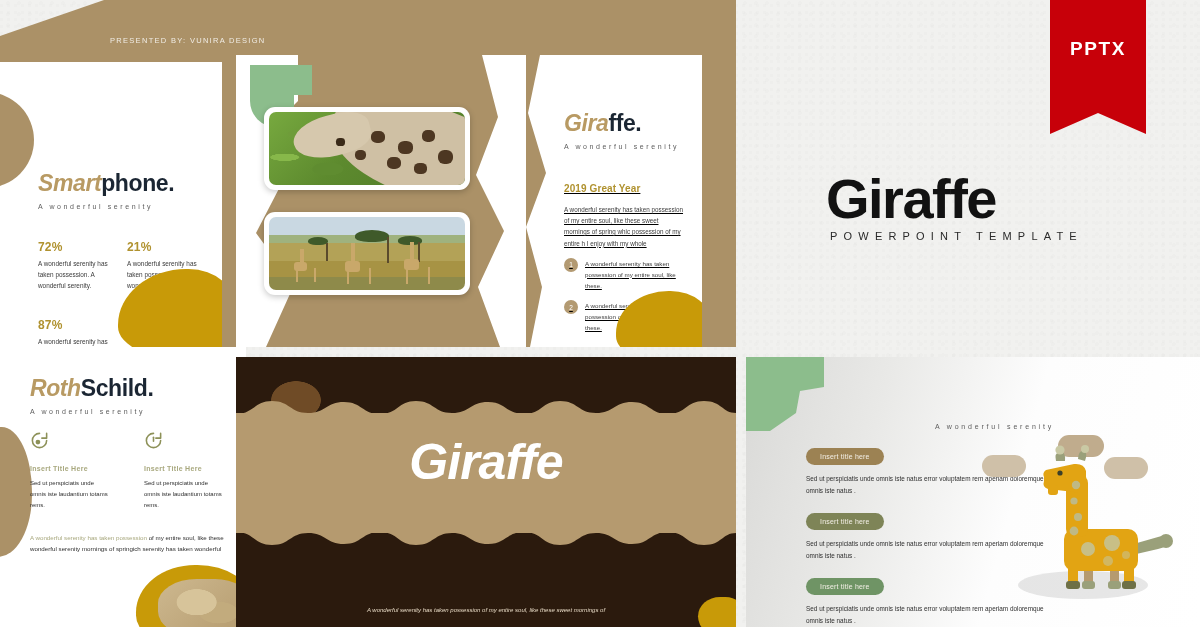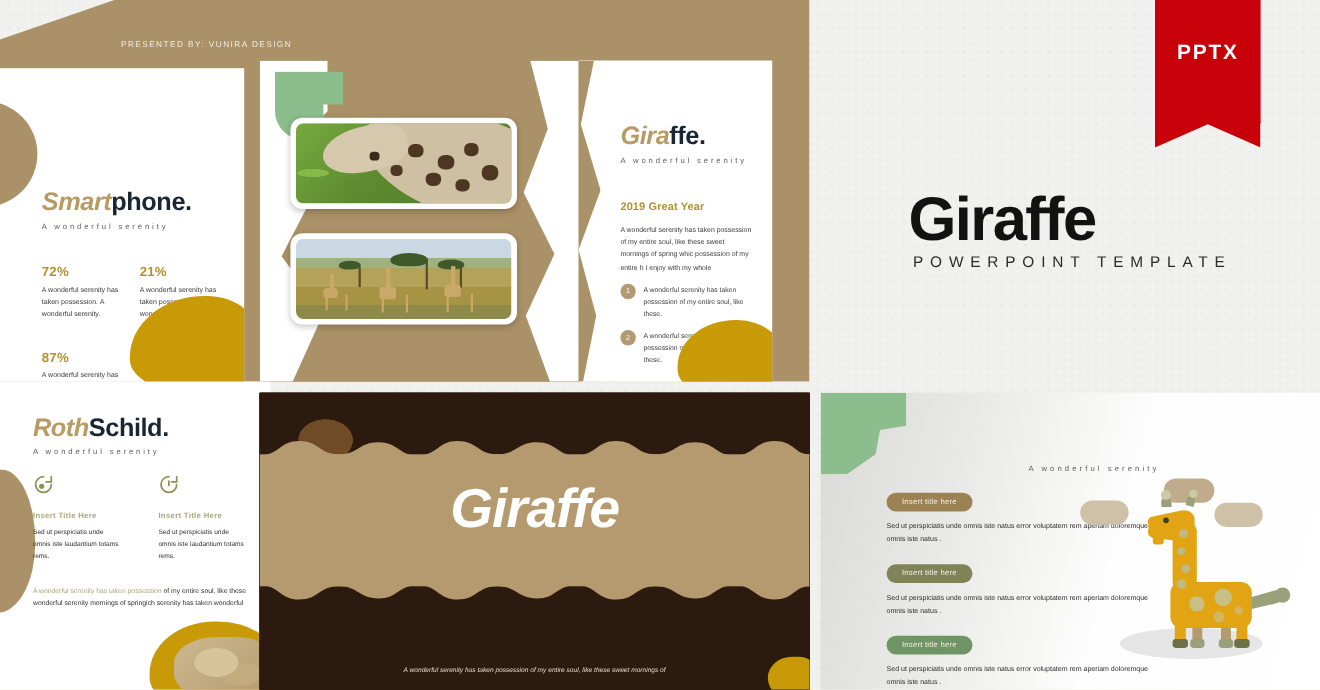--- a/index.html
+++ b/index.html
@@ -129,21 +129,21 @@
   .ribbon .body { position: absolute; inset: 0; background: #c70009; }
   .ribbon .notch {
     position: absolute; left: 0; bottom: -22px; width: 96px; height: 24px;
     background: #c70009; clip-path: polygon(0 0,96px 0,96px 24px,48px 3px,0 24px);
   }
   .ribbon .lbl {
     position: absolute; left: 0; right: 0; top: 38px; text-align: center;
     color: #fff; font-size: 19px; font-weight: 700; letter-spacing: 1.6px;
   }
   .hero-title { position: absolute; left: 66px; top: 166px; font-size: 56px; font-weight: 700; color: #121212; letter-spacing: -1.5px; }
-  .hero-sub { position: absolute; left: 70px; top: 230px; font-size: 14px; letter-spacing: 6.2px; color: #2a2a2a; }
+  .hero-sub { position: absolute; left: 70px; top: 230px; font-size: 11px; letter-spacing: 6.2px; color: #2a2a2a; }
 
   
   #slide-roth { left: 0; top: 347px; width: 246px; height: 280px; }
   #slide-roth .tan-blob-l {
     position: absolute; left: -34px; top: 80px; width: 66px; height: 130px;
     background: #ab9167; border-radius: 50% 46% 52% 44% / 44% 50% 48% 56%;
   }
   .ic-row { position: absolute; left: 30px; top: 84px; right: 14px; display: flex; gap: 36px; }
   .ic-col { width: 78px; }
   .ic-glyph { width: 19px; height: 19px; }
@@ -308,21 +308,21 @@
   </div>
 
   <div class="slide" id="slide-giraffe-text">
     <div class="tan-left"></div>
     <div style="position:absolute;left:38px;top:55px;">
       <div class="sl-title">
         <span class="w1">Gira</span><span class="w2">ffe.</span>
       </div>
       <div class="sl-sub">A wonderful serenity</div>
     </div>
-    <div style="position:absolute;left:38px;top:128px;right:18px;">
+    <div style="position:absolute;left:38px;top:128px;right:18px;text-decoration:underline;">
       <div class="year-head">2019 Great Year</div>
       <div class="para" style="margin-top:10px;">A wonderful serenity has taken possession of my entire soul, like these sweet mornings of spring whic possession of my entire h I enjoy with my whole</div>
       <div class="bullet-row">
         <div class="bnum">1</div>
         <div class="btxt">A wonderful serenity has taken possession of my entire soul, like these.</div>
       </div>
       <div class="bullet-row">
         <div class="bnum">2</div>
         <div class="btxt">A wonderful serenity has taken possession of my entire soul, like these.</div>
       </div>

